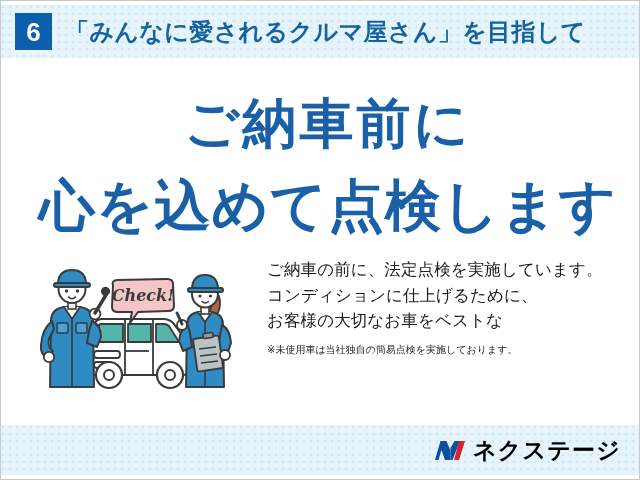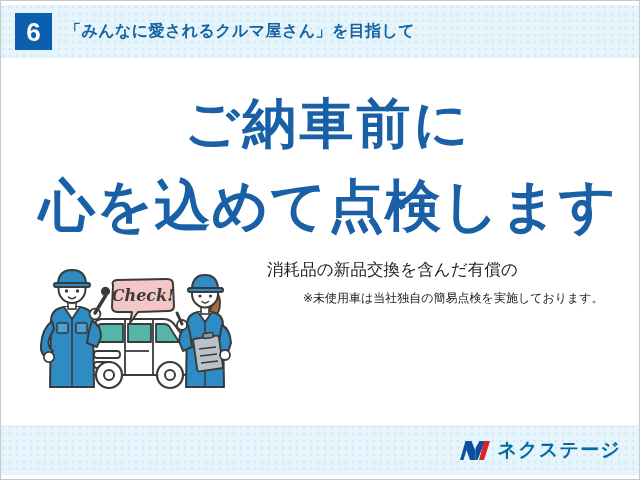--- a/index.html
+++ b/index.html
@@ -38,21 +38,21 @@
     background:#0b5fae;
     color:#ffffff;
     font-size:26px;font-weight:bold;
     display:flex;align-items:center;justify-content:center;
     line-height:1;
     letter-spacing:0;
   }
   #header-title{
     margin-left:13px;
     color:#14629f;
-    font-size:16px;
+    font-size:24px;
     font-weight:bold;
     letter-spacing:0.4px;
     white-space:nowrap;
   }
 
   
   .headline{
     position:absolute;left:0;width:100%;
     text-align:center;
     color:#1a60a6;
@@ -69,43 +69,42 @@
     position:absolute;left:266px;top:256px;width:360px;
     color:#1c1c1c;
   }
   #body-copy .line{
     font-size:16.5px;
     line-height:25.5px;
     white-space:nowrap;
     letter-spacing:0.1px;
   }
   #body-copy .note{
-    font-size:12px;
+    font-size:10px;
     line-height:25px;
     margin-top:3px;
     white-space:nowrap;
     letter-spacing:0px;
-    margin-left:36px;
   }
 
   
   #illustration{
     position:absolute;left:36px;top:262px;width:210px;height:134px;
   }
   #illustration svg{display:block;width:100%;height:100%;}
 
   
   #logo-lockup{
     position:absolute;right:18px;bottom:4px;height:50px;
     display:flex;align-items:center;gap:8px;
   }
   #logo-mark{width:30px;height:21px;display:block;}
   #logo-word{
-    color:#0369a1;
-    font-size:19px;
+    color:#000000;
+    font-size:23px;
     font-weight:bold;
     letter-spacing:1.2px;
     white-space:nowrap;
   }
 </style>
 </head>
 <body>
 
 <div id="canvas">
 
@@ -214,21 +213,23 @@
 
       <g>
         <path d="M76 22 Q74 18 80 17 L130 16 Q136 16 136 21 L137 43 Q137 48 131 48
                  L101 49 L93 60 L95 49 L81 49 Q75 49 75 44 Z" fill="#f4c6c6" stroke="#3a3a3a" stroke-width="2" stroke-linejoin="round"></path>
         <text x="106" y="38" text-anchor="middle" font-family="'DejaVu Serif','Liberation Serif',serif" font-size="16" font-style="italic" font-weight="bold" fill="#3a3a3a">Check!</text>
       </g>
     </svg>
   </div>
 
   <div id="body-copy">
-    <div class="line">消耗品の新品交換を含んだ有償の</div>
+    <div class="line">ご納車の前に、法定点検を実施しています。</div>
+    <div class="line">コンディションに仕上げるために、</div>
+    <div class="line">お客様の大切なお車をベストな</div>
     <div class="note">※未使用車は当社独自の簡易点検を実施しております。</div>
   </div>
 
   <div id="footer-band" class="dotband"></div>
 
   <div id="logo-lockup">
     <svg id="logo-mark" viewBox="0 0 30 21" xmlns="http://www.w3.org/2000/svg">
       <path d="M0 20 L5.5 1 L11.5 1 L15.5 11 L15.5 20 L10 20 L6.5 10 L3.5 20 Z" fill="#0d4f9e"></path>
       <path d="M15.5 20 L15.5 8 L19.5 1 L25 1 L17.5 20 Z" fill="#0d4f9e"></path>
       <path d="M24.2 1 L30 1 L24 20 L19 20 Z" fill="#d8232a"></path>

